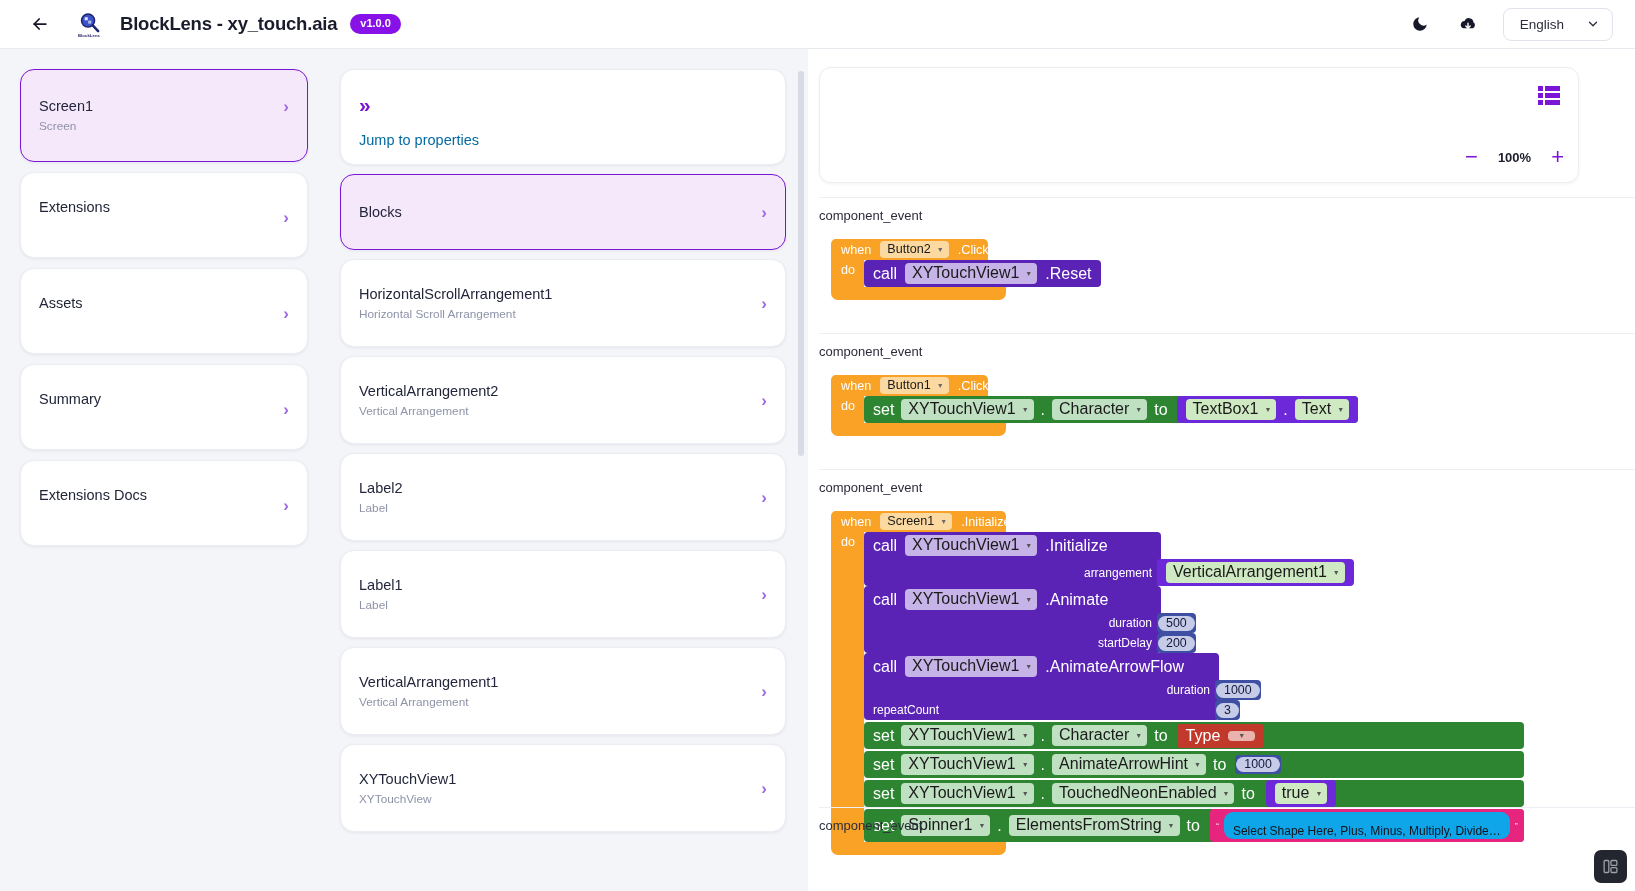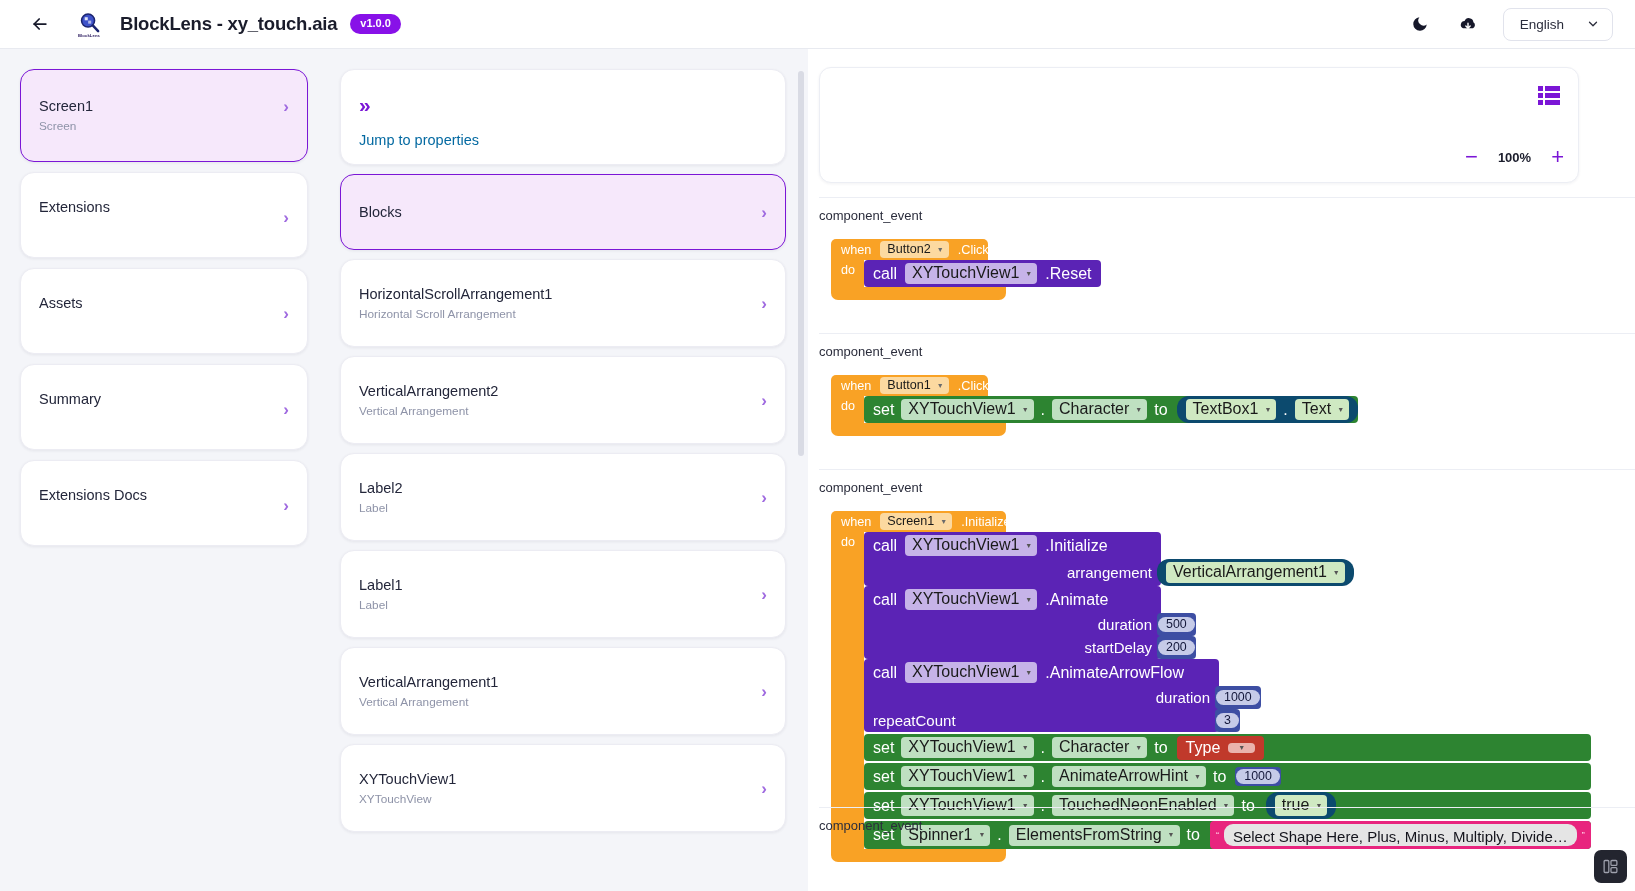--- a/index.html
+++ b/index.html
@@ -170,43 +170,43 @@
     display:flex; align-items:center; gap:8px; padding: 3px 9px;
     white-space: nowrap;
   }
   .drop-p { background:#c6b3e8; color:#1a1a1a; border-radius:4px; padding:1px 5px 2px 7px; display:inline-flex; align-items:center; gap:6px; }
   .green {
     background:#2d8431; color:#fff; border-radius:4px;
     display:flex; align-items:center; gap:7px; padding:3px 9px; white-space:nowrap;
   }
   .drop-g { background:#bfe0c1; color:#1a1a1a; border-radius:4px; padding:1px 5px 2px 7px; display:inline-flex; align-items:center; gap:6px; }
   .lightgreen {
-    background:#0c4a6e; color:#fff; border-radius:12px;
+    background:#6d28d9; color:#fff; border-radius:4px;
     display:flex; align-items:center; gap:7px; padding:3px 9px; white-space:nowrap;
   }
   .drop-lg { background:#cfe9c2; color:#1a1a1a; border-radius:4px; padding:1px 5px 2px 7px; display:inline-flex; align-items:center; gap:6px; }
   .blue-num {
     background:#3d4ea3; color:#fff; border-radius:4px; padding:2px 1px;
     display:flex; align-items:center;
   }
   .blue-num .val { background:#c6cbe8; color:#13173a; border-radius:9px; padding:0px 8px 1px; font-size:12.4px;}
   .red-blk {
     background:#c0392b; color:#fff; border-radius:4px; padding:3px 9px;
     display:flex; align-items:center; gap:8px; white-space:nowrap;
   }
   .drop-r { background:#eab3ad; color:#1a1a1a; border-radius:4px; padding:1px 10px 2px 10px; display:inline-flex; align-items:center; gap:6px; }
   .pink-blk {
     background:#e8257e; color:#fff; border-radius:4px; padding:3px 6px;
     display:flex; align-items:center; gap:5px; white-space:nowrap;
   }
   .pink-blk .qt { font-size:9px; color:#ffd4e6; }
-  .pink-blk .txt { background:#e5e5e5; color:#14141c; border-radius:9px; padding:4px 9px 1px; font-size:15px;}
+  .pink-blk .txt { background:#0ea5e9; color:#14141c; border-radius:9px; padding:12px 9px 1px; font-size:12px;}
   .stack { display:flex; flex-direction:column; }
   .tri { font-size:7px; color:#555; }
-  .param-label { color:#fff; font-size:15px; }
+  .param-label { color:#fff; font-size:12px; }
 
   .corner-badge {
     position: absolute; right: 8px; bottom: 8px;
     width: 33px; height: 33px; border-radius: 7px;
     background: #23252f; display:flex; align-items:center; justify-content:center;
     z-index: 30;
   }
 </style>
 </head>
 <body>

